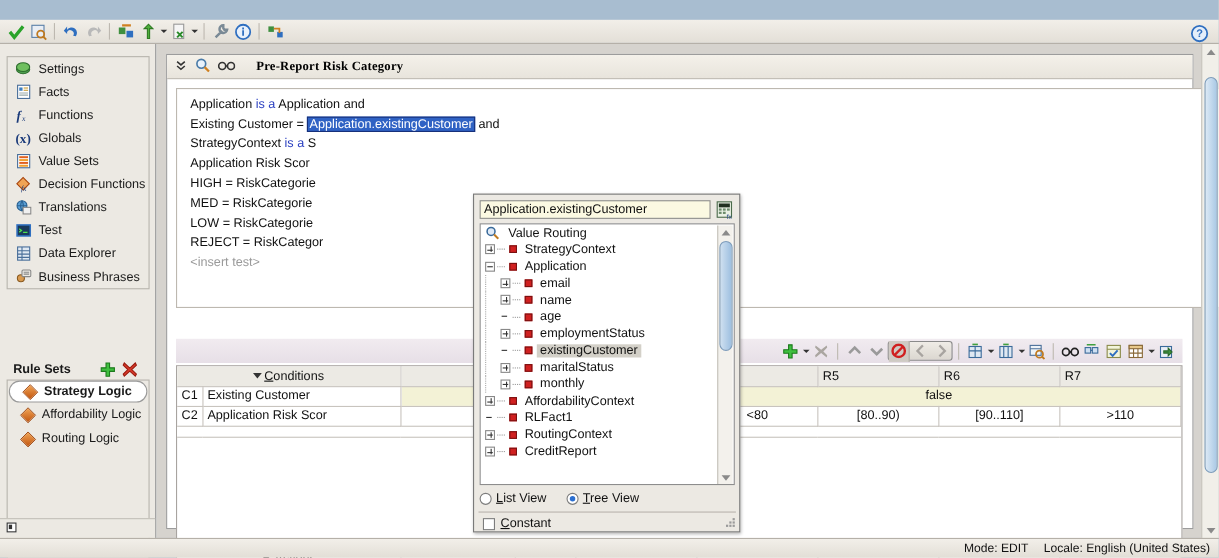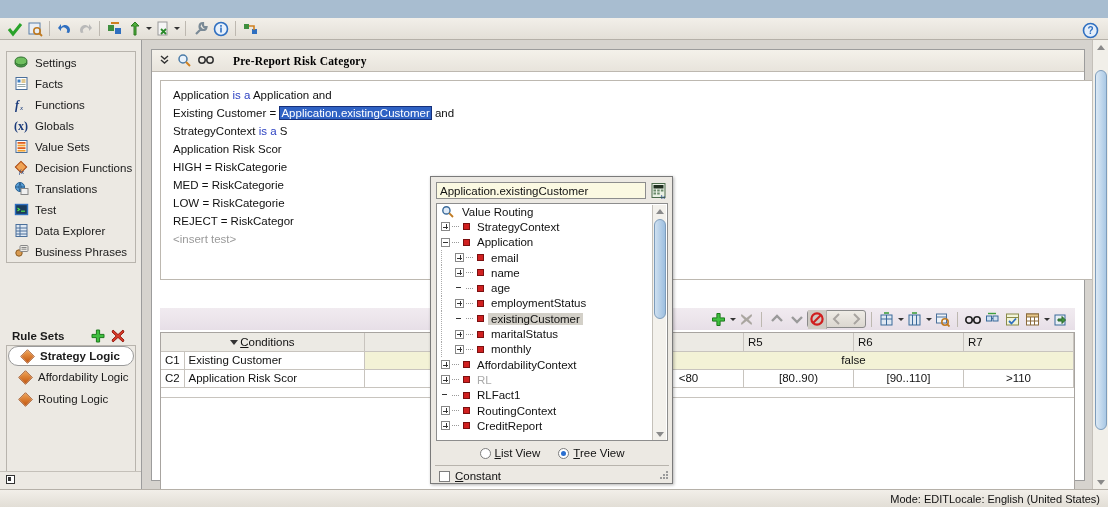--- a/index.html
+++ b/index.html
@@ -204,21 +204,21 @@
   .tri-up { width:0;height:0;border-left:4px solid transparent;border-right:4px solid transparent;border-bottom:5px solid #8a8a8a;}
   .tri-dn { width:0;height:0;border-left:4px solid transparent;border-right:4px solid transparent;border-top:5px solid #8a8a8a;}
   #tree-thumb {
     position: absolute; left: 1px; top: 14px; width: 12px; height: 100px;
     background: linear-gradient(to right,#cfe0f0,#9dbfe0);
     border: 1px solid #7d9cbb; border-radius: 6px;
   }
 
   #viewmode {
     position: absolute; left: 5px; top: 266px; width: 232px; height: 20px;
-    display: flex; align-items: center; justify-content: center; gap: 18px;
+    display: flex; align-items: center; justify-content: flex-start; gap: 18px;
     font-size: 11.5px;
   }
   .radio {
     width: 11px; height: 11px; border: 1px solid #7d7d7d; border-radius: 50%;
     background: #fff; display:inline-block; position: relative; margin-right: 4px;
     vertical-align: -2px;
   }
   .radio.on::after {
     content:""; position:absolute; left:2px; top:2px; width:5px; height:5px;
     border-radius:50%; background:#2b6fd0;
@@ -288,21 +288,21 @@
     border: 1px solid #7d9cbb; border-radius: 6px;
   }
   .vs-arrow { position:absolute; left:0; width:16px; height:14px; display:flex;align-items:center;justify-content:center;}
 
   
   #statusbar {
     position: absolute; left: 0; bottom: 0; width: 1108px; height: 18px;
     background: linear-gradient(to bottom,#f2efe9,#e2ded6);
     border-top: 1px solid #b5b0a8;
     display: flex; align-items: center; justify-content: flex-end;
-    padding-right: 8px; font-size: 11px; color: #111;
+    padding-right: 8px; gap: 14px; font-size: 11px; color: #111;
   }
 </style>
 </head>
 <body>
 
 <div id="app">
 
 
   <div id="toolbar">
     <div class="tb-btn">
@@ -861,26 +861,20 @@
           </div>
 
 
           <div class="tree-row" style="padding-left:4px">
             <span class="expander plus"></span>
             <span class="dots"></span>
             <span class="bullet"></span>
             <span class="lbl">AffordabilityContext</span>
           </div>
 
-          <div class="tree-row dim" style="padding-left:4px">
-            <span class="expander plus"></span>
-            <span class="dots"></span>
-            <span class="bullet"></span>
-            <span class="lbl">RL</span>
-          </div>
 
           <div class="tree-row" style="padding-left:4px">
             <span class="expander none"></span>
             <span class="dots"></span>
             <span class="bullet"></span>
             <span class="lbl">RLFact1</span>
           </div>
 
           <div class="tree-row" style="padding-left:4px">
             <span class="expander plus"></span>

